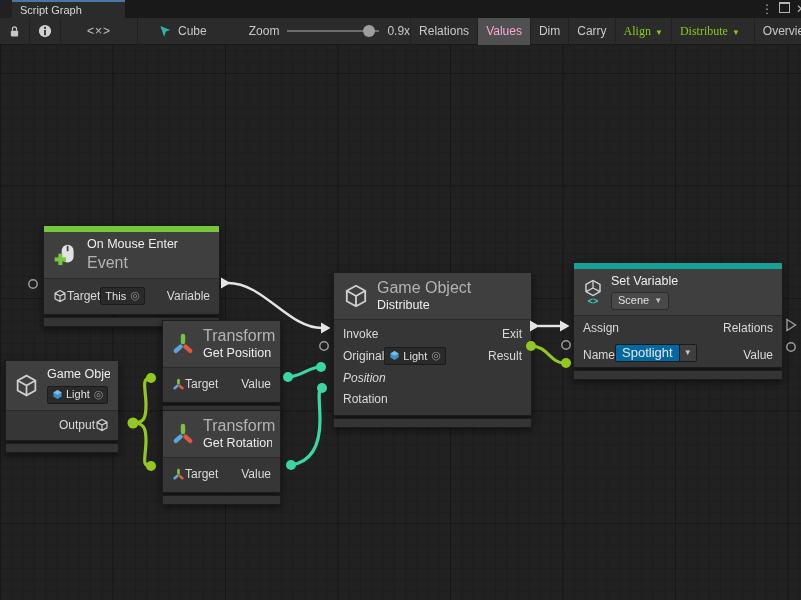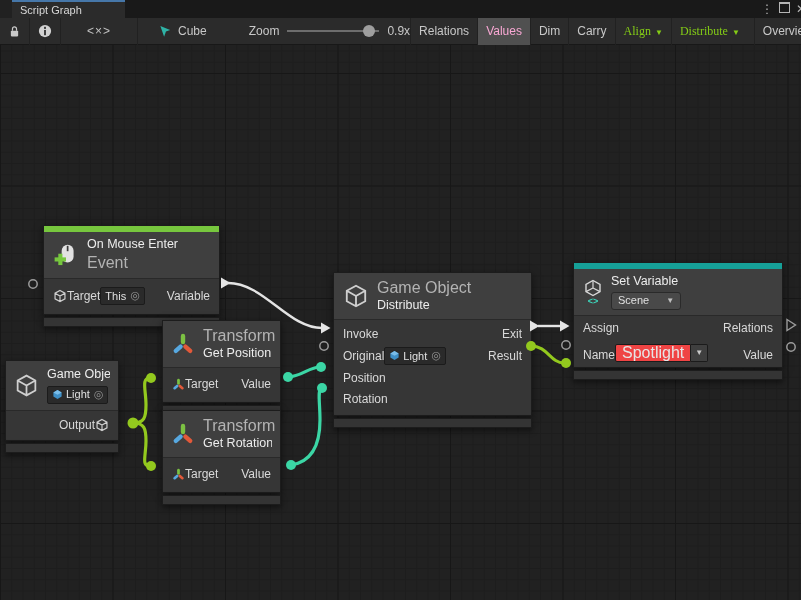--- a/index.html
+++ b/index.html
@@ -51,25 +51,25 @@
   .h-small{font-size:16px;color:#b3b3b3;}
   .h-title{font-size:12.5px;color:#ededed;white-space:nowrap;overflow:hidden;}
   .rows{padding:4px 0 5px;}
   .row{display:flex;align-items:center;height:20px;padding:0 9px;font-size:12px;color:#d9d9d9;white-space:nowrap;overflow:hidden;}
   .row .right{margin-left:auto;}
   .node-footer{height:8px;background:#343434;border:1px solid #1c1c1c;margin-top:2px;box-shadow:0 3px 6px rgba(0,0,0,.45);}
 
   .field{display:inline-flex;align-items:center;gap:3px;background:#2a2a2a;border:1px solid #1b1b1b;border-radius:2px;
          height:16px;padding:0 4px;font-size:11px;color:#e0e0e0;}
   .picker{color:#9a9a9a;font-size:11px;margin-left:1px;}
-  .ddbtn{display:inline-flex;align-items:center;gap:17px;background:#494949;border:1px solid #2a2a2a;border-radius:3px;
+  .ddbtn{display:inline-flex;align-items:center;gap:5px;background:#494949;border:1px solid #2a2a2a;border-radius:3px;
          height:16px;padding:0 6px;font-size:11px;color:#e0e0e0;margin-top:2px;width:max-content;}
   .dd-caret{font-size:8px;color:#c0c0c0;}
   .combo{display:inline-flex;align-items:stretch;height:18px;}
-  .combo .val{display:flex;align-items:center;background:#ef4444;border:1px solid #1b1b1b;border-radius:2px 0 0 2px;padding:1px 6px;font-size:16px;color:#e6e6e6;}
+  .combo .val{display:flex;align-items:center;background:#0369a1;border:1px solid #1b1b1b;border-radius:2px 0 0 2px;padding:1px 6px;font-size:13px;color:#e6e6e6;}
   .combo .arrow{display:flex;align-items:center;justify-content:center;width:16px;background:#3f3f3f;border:1px solid #1b1b1b;border-left:none;border-radius:0 2px 2px 0;font-size:8px;color:#c9c9c9;}
 
   svg.wires{position:absolute;left:0;top:0;z-index:3;pointer-events:none;}
   .icon{flex:0 0 auto;display:inline-flex;}
 </style>
 </head>
 <body>
 
 <div class="window">
 
@@ -317,21 +317,21 @@
               <svg width="11" height="11" viewBox="0 0 16 16">
                   <path d="M8 1.5 L14 5 V11 L8 14.5 L2 11 V5 Z" fill="#3f8fc6"></path>
                   <path d="M8 1.5 L14 5 L8 8.5 L2 5 Z" fill="#79bce8"></path>
                 </svg>
             </span>
             <span>Light</span>
             <span class="picker">◎</span>
           </span>
           <span class="right">Result</span>
         </div>
-        <div class="row" style="height:21px;">
+        <div class="row" style="height:21px;font-style:italic;">
           <span>Position</span>
         </div>
         <div class="row" style="height:21px;">
           <span>Rotation</span>
         </div>
       </div>
     </div>
     <div class="node-footer"></div>
   </div>
 

